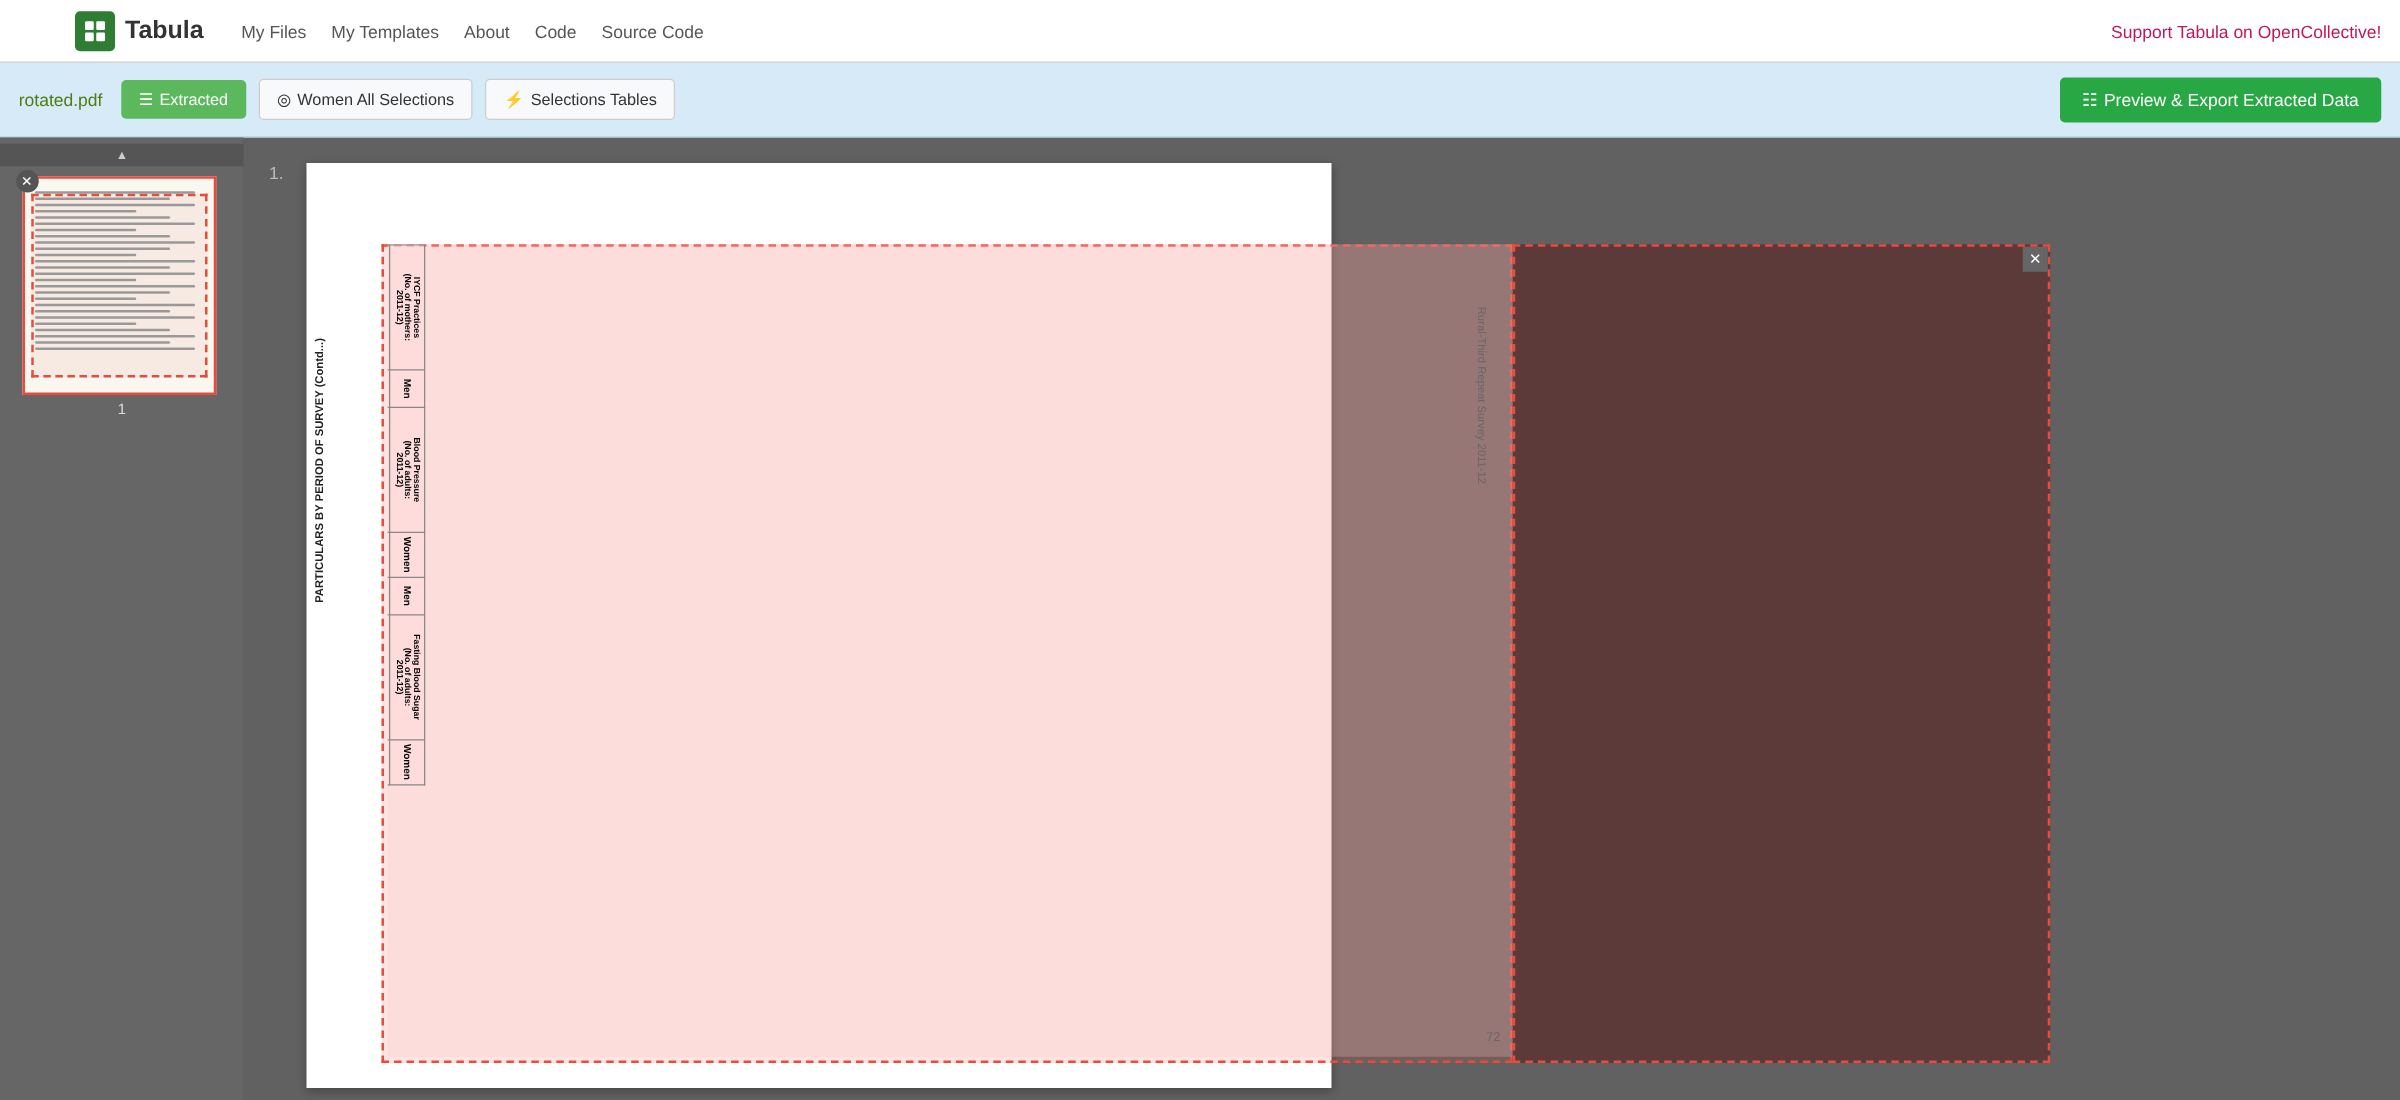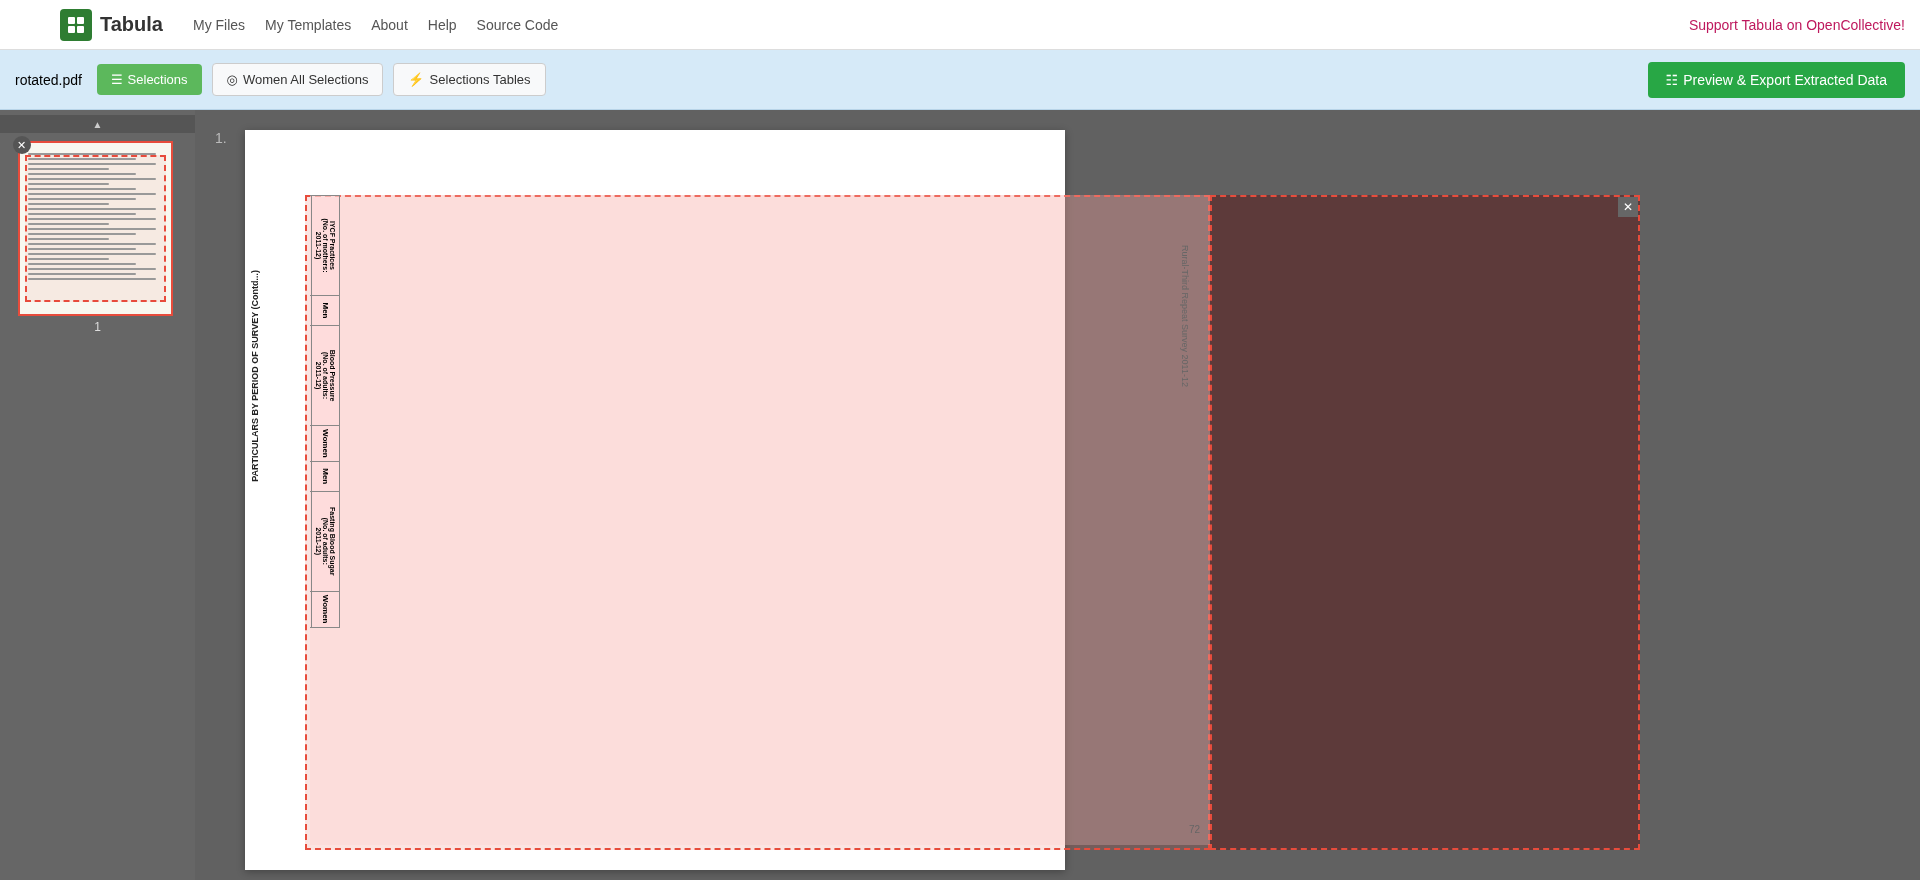--- a/index.html
+++ b/index.html
@@ -58,21 +58,21 @@
       background: #d6eaf8;
       height: 60px;
       display: flex;
       align-items: center;
       padding: 0 15px;
       gap: 10px;
       border-bottom: 1px solid #b8d4e8;
     }
     #toolbar .filename {
       font-size: 14px;
-      color: #000000;
+      color: #4d7c0f;
       margin-right: 5px;
     }
     .btn {
       display: flex;
       align-items: center;
       gap: 5px;
       padding: 8px 14px;
       border: none;
       border-radius: 4px;
       cursor: pointer;
@@ -238,31 +238,31 @@
         <rect x="2" y="11" width="7" height="7" fill="white" rx="1"></rect>
         <rect x="11" y="11" width="7" height="7" fill="white" rx="1"></rect>
       </svg>
     </div>
     <span>Tabula</span>
   </div>
   <div class="nav-links">
     <a href="#">My Files</a>
     <a href="#">My Templates</a>
     <a href="#">About</a>
-    <a href="#">Help</a>
+    <a href="#">Code</a>
     <a href="#">Source Code</a>
   </div>
   <div class="support-text">Support Tabula on OpenCollective!</div>
 </nav>
 
 <div id="toolbar">
   <span class="filename">rotated.pdf</span>
   <button class="btn btn-success">
     <span>☰</span>
-    <span>Selections</span>
+    <span>Extracted</span>
   </button>
   <button class="btn btn-default">
     <span>◎</span>
     <span>Women All Selections</span>
   </button>
   <button class="btn btn-default">
     <span>⚡</span>
     <span>Selections Tables</span>
   </button>
   <button class="btn btn-right">

